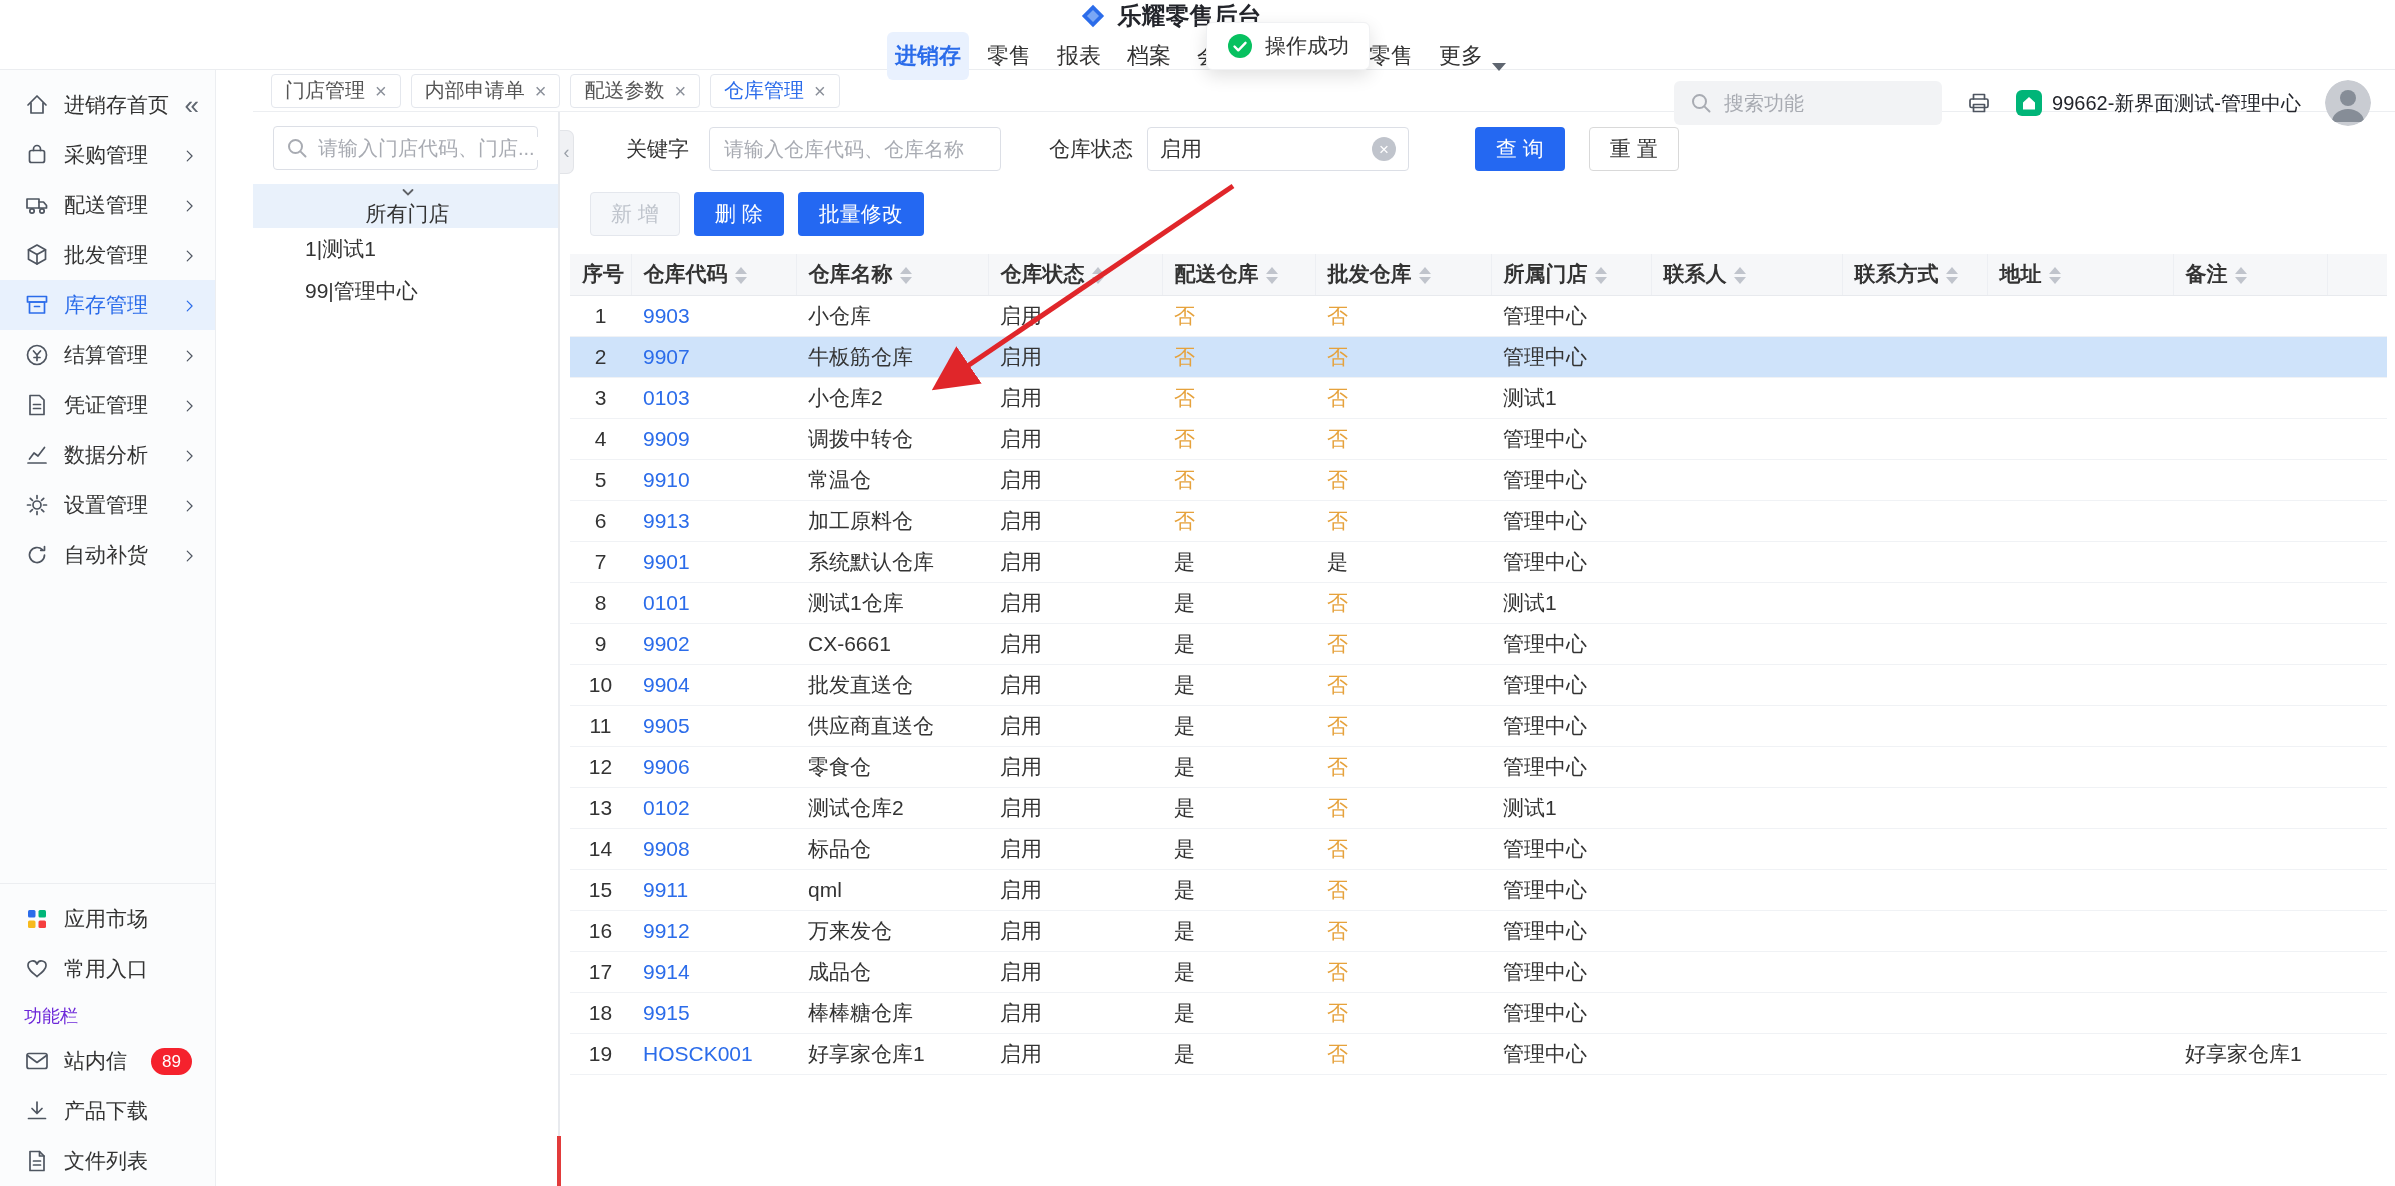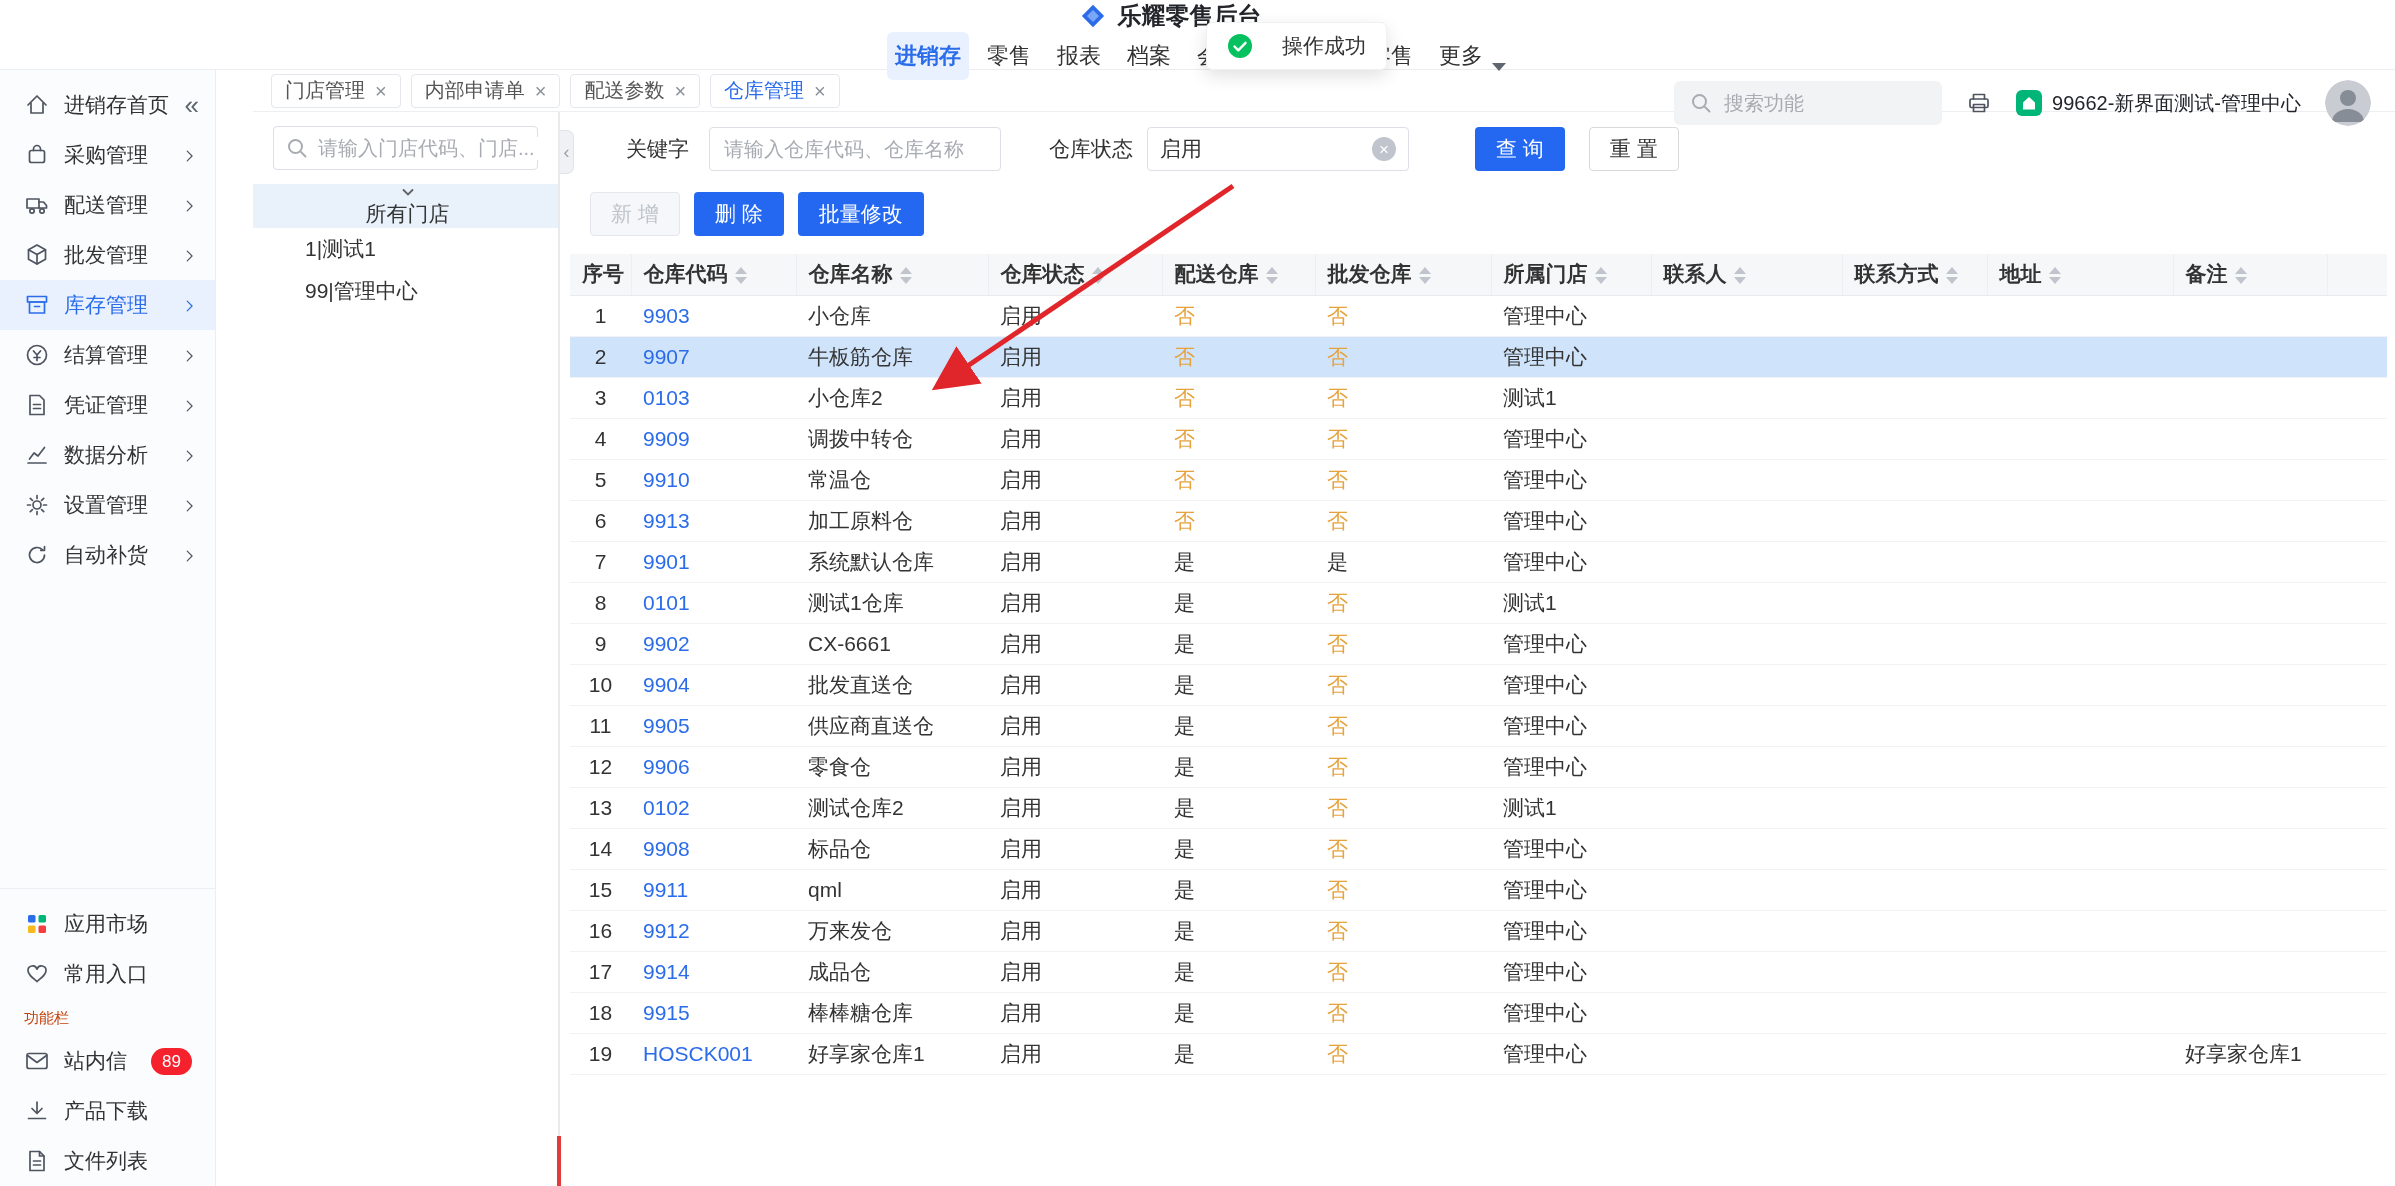--- a/index.html
+++ b/index.html
@@ -17,34 +17,34 @@
   .topbar-right { margin-left:auto; display:flex; align-items:center; gap:24px; }
   .global-search { width:268px; height:44px; background:#f2f3f5; border-radius:6px; display:flex; align-items:center; gap:10px; padding:0 14px; }
   .global-search input { border:none; outline:none; background:transparent; font-size:20px; width:190px; color:#0f172a; }
   .global-search input::placeholder { color:#a8abb2; }
   .icon26 { width:26px; height:26px; flex:0 0 auto; }
   .store-switch { display:flex; align-items:center; gap:10px; cursor:pointer; }
   .store-name { font-size:20px; color:#23252b; white-space:nowrap; }
   .avatar { width:46px; height:46px; border-radius:50%; overflow:hidden; flex:0 0 auto; cursor:pointer; }
 
   
-  .toast { position:absolute; top:22px; left:1206px; height:48px; background:#fff; border:1px solid #f0f1f3; border-radius:6px; box-shadow:0 6px 18px rgba(0,0,0,.12); display:flex; align-items:center; gap:29px; padding:0 20px; font-size:21px; color:#333; z-index:60; }
+  .toast { position:absolute; top:22px; left:1206px; height:48px; background:#fff; border:1px solid #f0f1f3; border-radius:6px; box-shadow:0 6px 18px rgba(0,0,0,.12); display:flex; align-items:center; gap:12px; padding:0 20px; font-size:21px; color:#333; z-index:60; }
 
   
   .sidebar { position:absolute; top:70px; left:0; bottom:0; width:216px; background:#fbfcfd; border-right:1px solid #eceef1; display:flex; flex-direction:column; padding-top:10px; z-index:10; }
   .side-item { height:50px; display:flex; align-items:center; gap:14px; padding:0 16px 0 24px; font-size:21px; color:#333; cursor:pointer; flex:0 0 auto; white-space:nowrap; }
   .side-item svg { stroke:#4e5560; }
   .side-item .chev { margin-left:auto; width:18px; height:18px; color:#9aa0a8; }
   .side-item.active { background:#e8f1fd; color:#2b6cea; }
   .side-item.active svg { stroke:#2b6cea; }
   .side-item.active .chev { color:#2b6cea; }
   .collapse-btn { margin-left:auto; font-size:26px; color:#5f6670; line-height:1; cursor:pointer; }
   .side-bottom { margin-top:auto; }
   .side-divider { height:1px; background:#eceef1; margin:10px 0; }
-  .side-section { font-size:15px; color:#c2410c; padding:10px 24px 8px; }
+  .side-section { font-size:18px; color:#6d28d9; padding:10px 24px 8px; }
   .badge { background:#f5222d; color:#fff; border-radius:999px; font-size:17px; line-height:1; padding:5px 11px; margin-left:10px; }
 
   
   .content { position:absolute; left:253px; top:70px; right:0; bottom:0; display:flex; flex-direction:column; background:#fff; }
   .tabbar { height:42px; flex:0 0 42px; border-bottom:1px solid #eceef1; display:flex; align-items:center; gap:10px; padding:0 18px; }
   .wtab { height:34px; border:1px solid #e4e7ed; border-radius:4px; display:flex; align-items:center; gap:10px; padding:0 13px; font-size:20px; color:#555; background:#fff; cursor:pointer; white-space:nowrap; }
   .wtab.active { color:#2b6cea; }
   .wtab .x { color:#8a8f99; font-size:20px; line-height:1; }
 
   .workspace { flex:1; display:flex; position:relative; }

